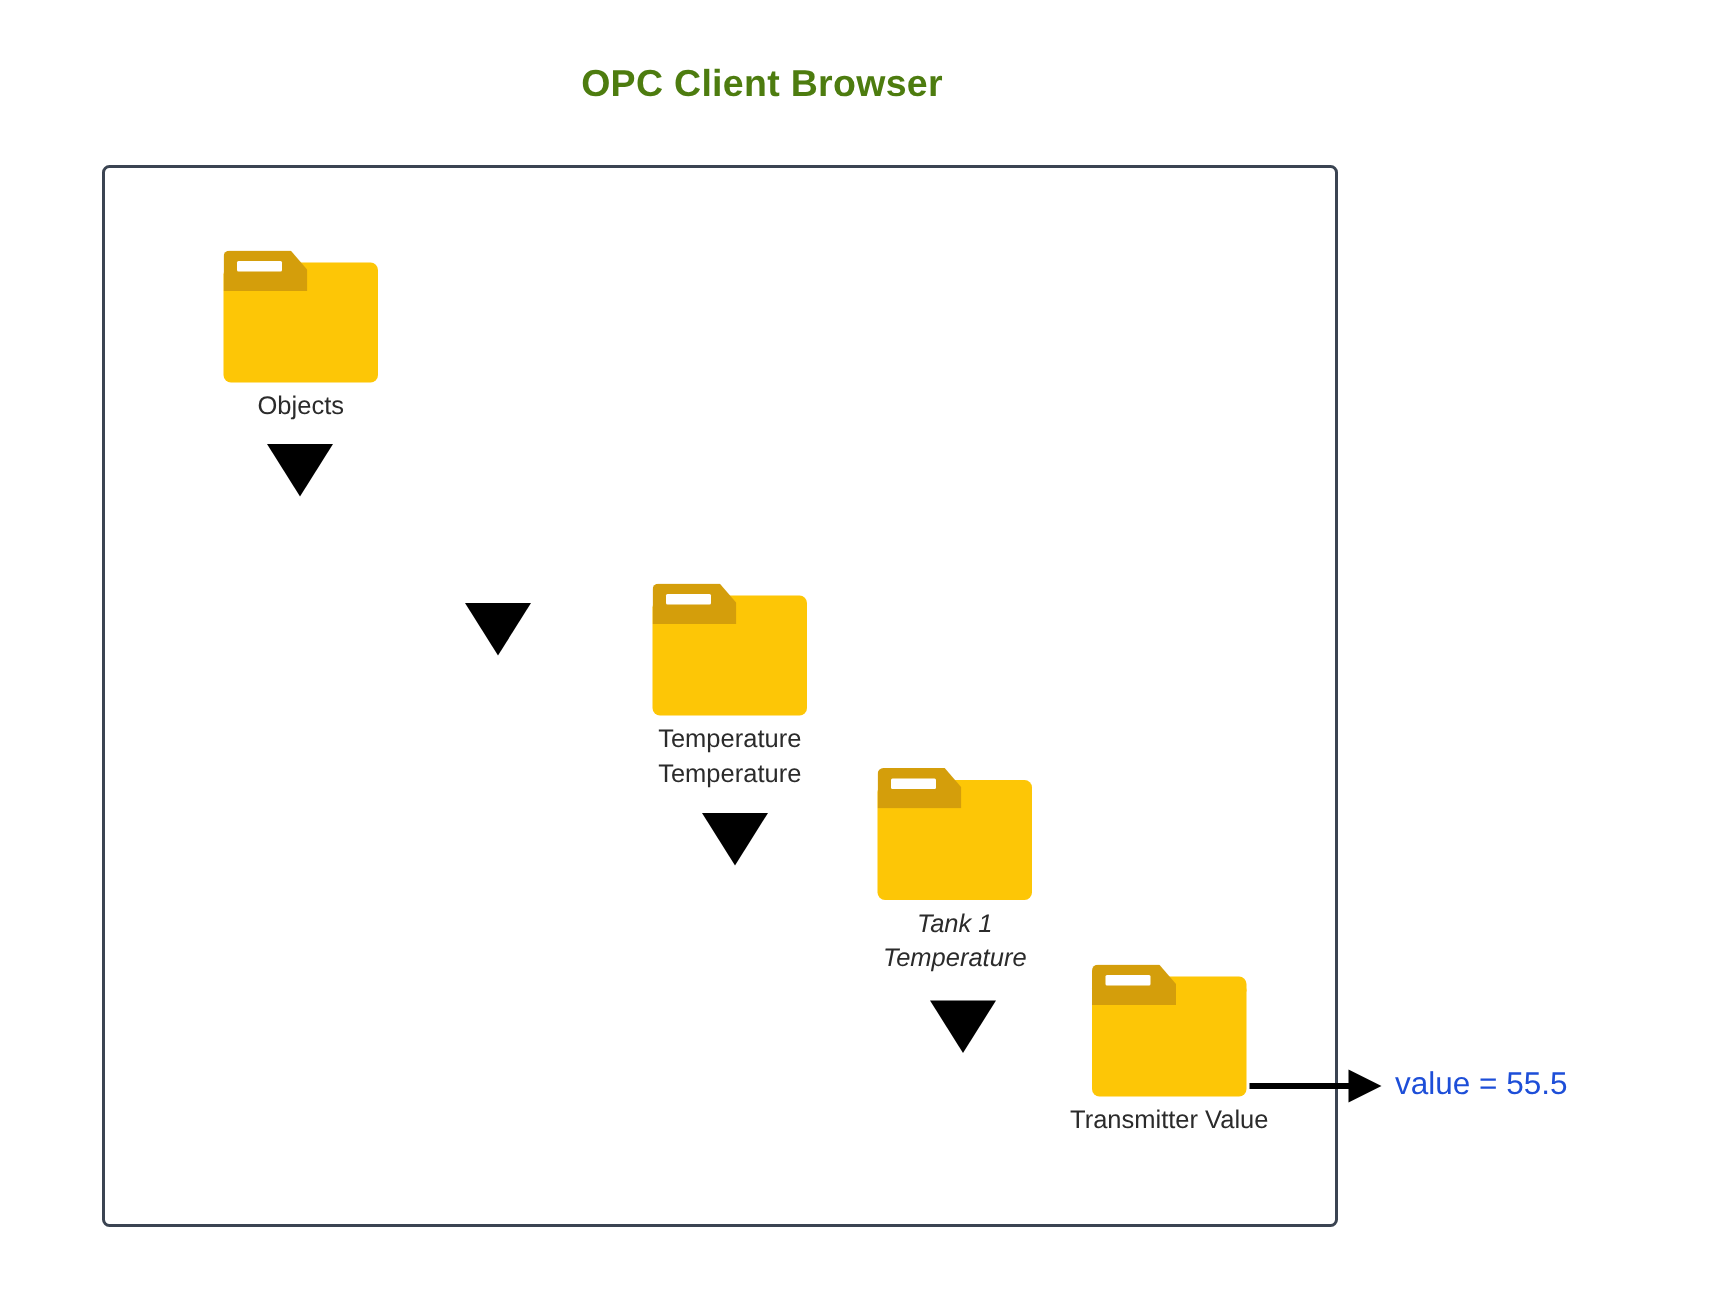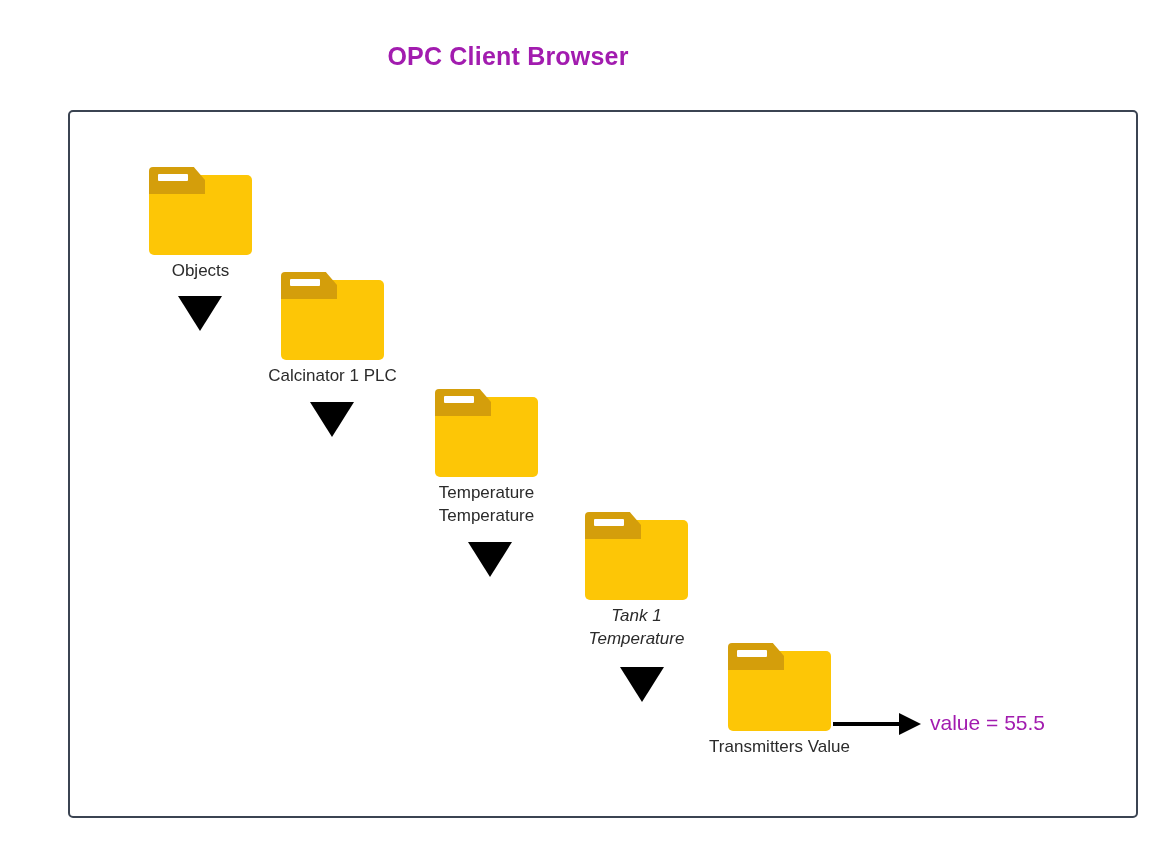--- a/index.html
+++ b/index.html
@@ -18,30 +18,30 @@
 
   
   #diagram-title {
     position: absolute;
     left: 0;
     top: 42px;
     width: 1016px;
     text-align: center;
     font-size: 25px;
     font-weight: bold;
-    color: #a21caf;
+    color: #4d7c0f;
     letter-spacing: 0.2px;
   }
 
   
   #canvas-frame {
     position: absolute;
     left: 68px;
     top: 110px;
-    width: 1070px;
+    width: 824px;
     height: 708px;
     border: 2px solid #3b4452;
     border-radius: 5px;
     box-sizing: border-box;
     background: #ffffff;
   }
 
   
   .node {
     position: absolute;
@@ -123,21 +123,21 @@
     position: absolute;
     width: 0;
     height: 0;
     border-top: 11px solid transparent;
     border-bottom: 11px solid transparent;
     border-left: 22px solid #000000;
   }
   #value-readout {
     position: absolute;
     font-size: 21px;
-    color: #a21caf;
+    color: #1d4ed8;
     white-space: nowrap;
   }
 </style>
 </head>
 <body>
 
 <div id="diagram-title">OPC Client Browser</div>
 
 <div id="canvas-frame">
 
@@ -147,30 +147,20 @@
       <div class="folder-body-top"></div>
       <div class="folder-tab">
         <div class="folder-tab-slot"></div>
       </div>
     </div>
     <div class="node-label">Objects</div>
   </div>
 
   <div class="down-arrow" style="left:108px; top:184px;"></div>
 
-  <div class="node" style="left:211px; top:160px;">
-    <div class="folder-icon">
-      <div class="folder-body"></div>
-      <div class="folder-body-top"></div>
-      <div class="folder-tab">
-        <div class="folder-tab-slot"></div>
-      </div>
-    </div>
-    <div class="node-label">Calcinator 1 PLC</div>
-  </div>
 
   <div class="down-arrow" style="left:240px; top:290px;"></div>
 
   <div class="node" style="left:365px; top:277px;">
     <div class="folder-icon">
       <div class="folder-body"></div>
       <div class="folder-body-top"></div>
       <div class="folder-tab">
         <div class="folder-tab-slot"></div>
       </div>
@@ -200,21 +190,21 @@
   <div class="down-arrow" style="left:550px; top:555px;"></div>
 
   <div class="node" style="left:658px; top:531px;">
     <div class="folder-icon">
       <div class="folder-body"></div>
       <div class="folder-body-top"></div>
       <div class="folder-tab">
         <div class="folder-tab-slot"></div>
       </div>
     </div>
-    <div class="node-label">Transmitters Value</div>
+    <div class="node-label">Transmitter Value</div>
   </div>
 
   <div class="value-arrow-line" style="left:763px; top:610px; width:68px;"></div>
   <div class="value-arrow-head" style="left:829px; top:601px;"></div>
 
   <div id="value-readout" style="left:860px; top:599px;">value = 55.5</div>
 
 </div>
 
 </body></html>

